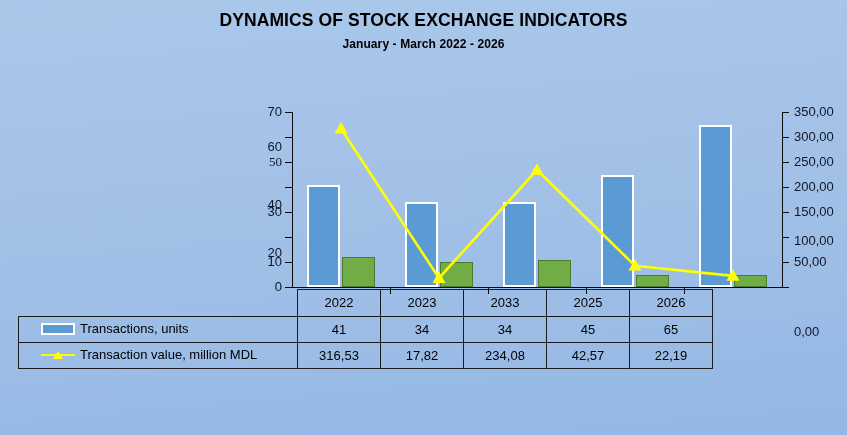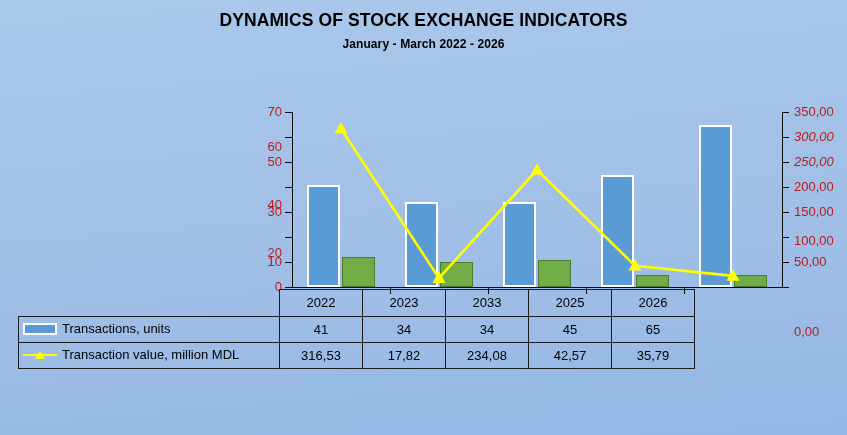--- a/index.html
+++ b/index.html
@@ -71,21 +71,21 @@
     width: 7px;
     height: 0;
     border-top: 1.6px solid #0b0b0b;
   }
   .tick-left  { left: -7px; }
   .tick-right { left: 490px; }
 
   .axis-label {
     position: absolute;
     font-size: 13px;
-    color: #b91c1c;
+    color: #0f172a;
     line-height: 13px;
     white-space: nowrap;
   }
   .axis-label-left {
     text-align: right;
     width: 60px;
     left: -70px;
   }
   .axis-label-right {
     text-align: left;
@@ -140,21 +140,21 @@
     border: 1.3px solid #1c1c1c;
     height: 25px;
     padding: 0;
     text-align: center;
     vertical-align: middle;
     font-size: 13px;
     white-space: nowrap;
   }
   #data-table td.legend-cell {
     text-align: left;
-    padding-left: 4px;
+    padding-left: 22px;
     width: 256px;
     border-left: 1.3px solid #1c1c1c;
   }
   #data-table td.spacer-cell {
     border: none;
     width: 256px;
     height: 26px;
   }
   #data-table td.year-cell {
     width: 82px;
@@ -227,39 +227,39 @@
     <div class="axis-line" id="axis-left"></div>
     <div class="axis-line" id="axis-right"></div>
     <div class="axis-baseline"></div>
 
     <div id="ticks-left">
         <div class="tick tick-left" style="top: 0px;"></div>
         <div class="axis-label axis-label-left" style="top: -7px;">70</div>
         <div class="tick tick-left" style="top: 25px;"></div>
         <div class="axis-label axis-label-left" style="top: 28px;">60</div>
         <div class="tick tick-left" style="top: 50px;"></div>
-        <div class="axis-label axis-label-left" style="top: 43px;">50</div>
+        <div class="axis-label axis-label-left" style="top: 43px; font-family: Liberation Serif, serif;">50</div>
         <div class="tick tick-left" style="top: 75px;"></div>
         <div class="axis-label axis-label-left" style="top: 86px;">40</div>
         <div class="tick tick-left" style="top: 100px;"></div>
         <div class="axis-label axis-label-left" style="top: 93px;">30</div>
         <div class="tick tick-left" style="top: 125px;"></div>
         <div class="axis-label axis-label-left" style="top: 134px;">20</div>
         <div class="tick tick-left" style="top: 150px;"></div>
         <div class="axis-label axis-label-left" style="top: 143px;">10</div>
         <div class="tick tick-left" style="top: 175px;"></div>
         <div class="axis-label axis-label-left" style="top: 168px;">0</div>
       </div>
     <div id="ticks-right">
         <div class="tick tick-right" style="top: 0px;"></div>
         <div class="axis-label axis-label-right" style="top: -7px;">350,00</div>
         <div class="tick tick-right" style="top: 25px;"></div>
-        <div class="axis-label axis-label-right" style="top: 18px; font-style: italic;">300,00</div>
+        <div class="axis-label axis-label-right" style="top: 18px;">300,00</div>
         <div class="tick tick-right" style="top: 50px;"></div>
-        <div class="axis-label axis-label-right" style="top: 43px; font-style: italic;">250,00</div>
+        <div class="axis-label axis-label-right" style="top: 43px;">250,00</div>
         <div class="tick tick-right" style="top: 75px;"></div>
         <div class="axis-label axis-label-right" style="top: 68px;">200,00</div>
         <div class="tick tick-right" style="top: 100px;"></div>
         <div class="axis-label axis-label-right" style="top: 93px;">150,00</div>
         <div class="tick tick-right" style="top: 125px;"></div>
         <div class="axis-label axis-label-right" style="top: 122px;">100,00</div>
         <div class="tick tick-right" style="top: 150px;"></div>
         <div class="axis-label axis-label-right" style="top: 143px;">50,00</div>
         <div class="tick tick-right" style="top: 175px;"></div>
         <div class="axis-label axis-label-right" style="top: 168px; margin-top: 45px;">0,00</div>
@@ -323,18 +323,18 @@
           <td class="legend-cell">
             <div class="legend-row-inner">
               <span class="legend-key key-line"></span>
               <span class="legend-text">Transaction value, million MDL</span>
             </div>
           </td>
           <td class="val-cell">316,53</td>
           <td class="val-cell">17,82</td>
           <td class="val-cell">234,08</td>
           <td class="val-cell">42,57</td>
-          <td class="val-cell">35,79</td>
+          <td class="val-cell">22,19</td>
         </tr>
       </tbody>
   </table>
 
 </div>
 
 </body></html>

